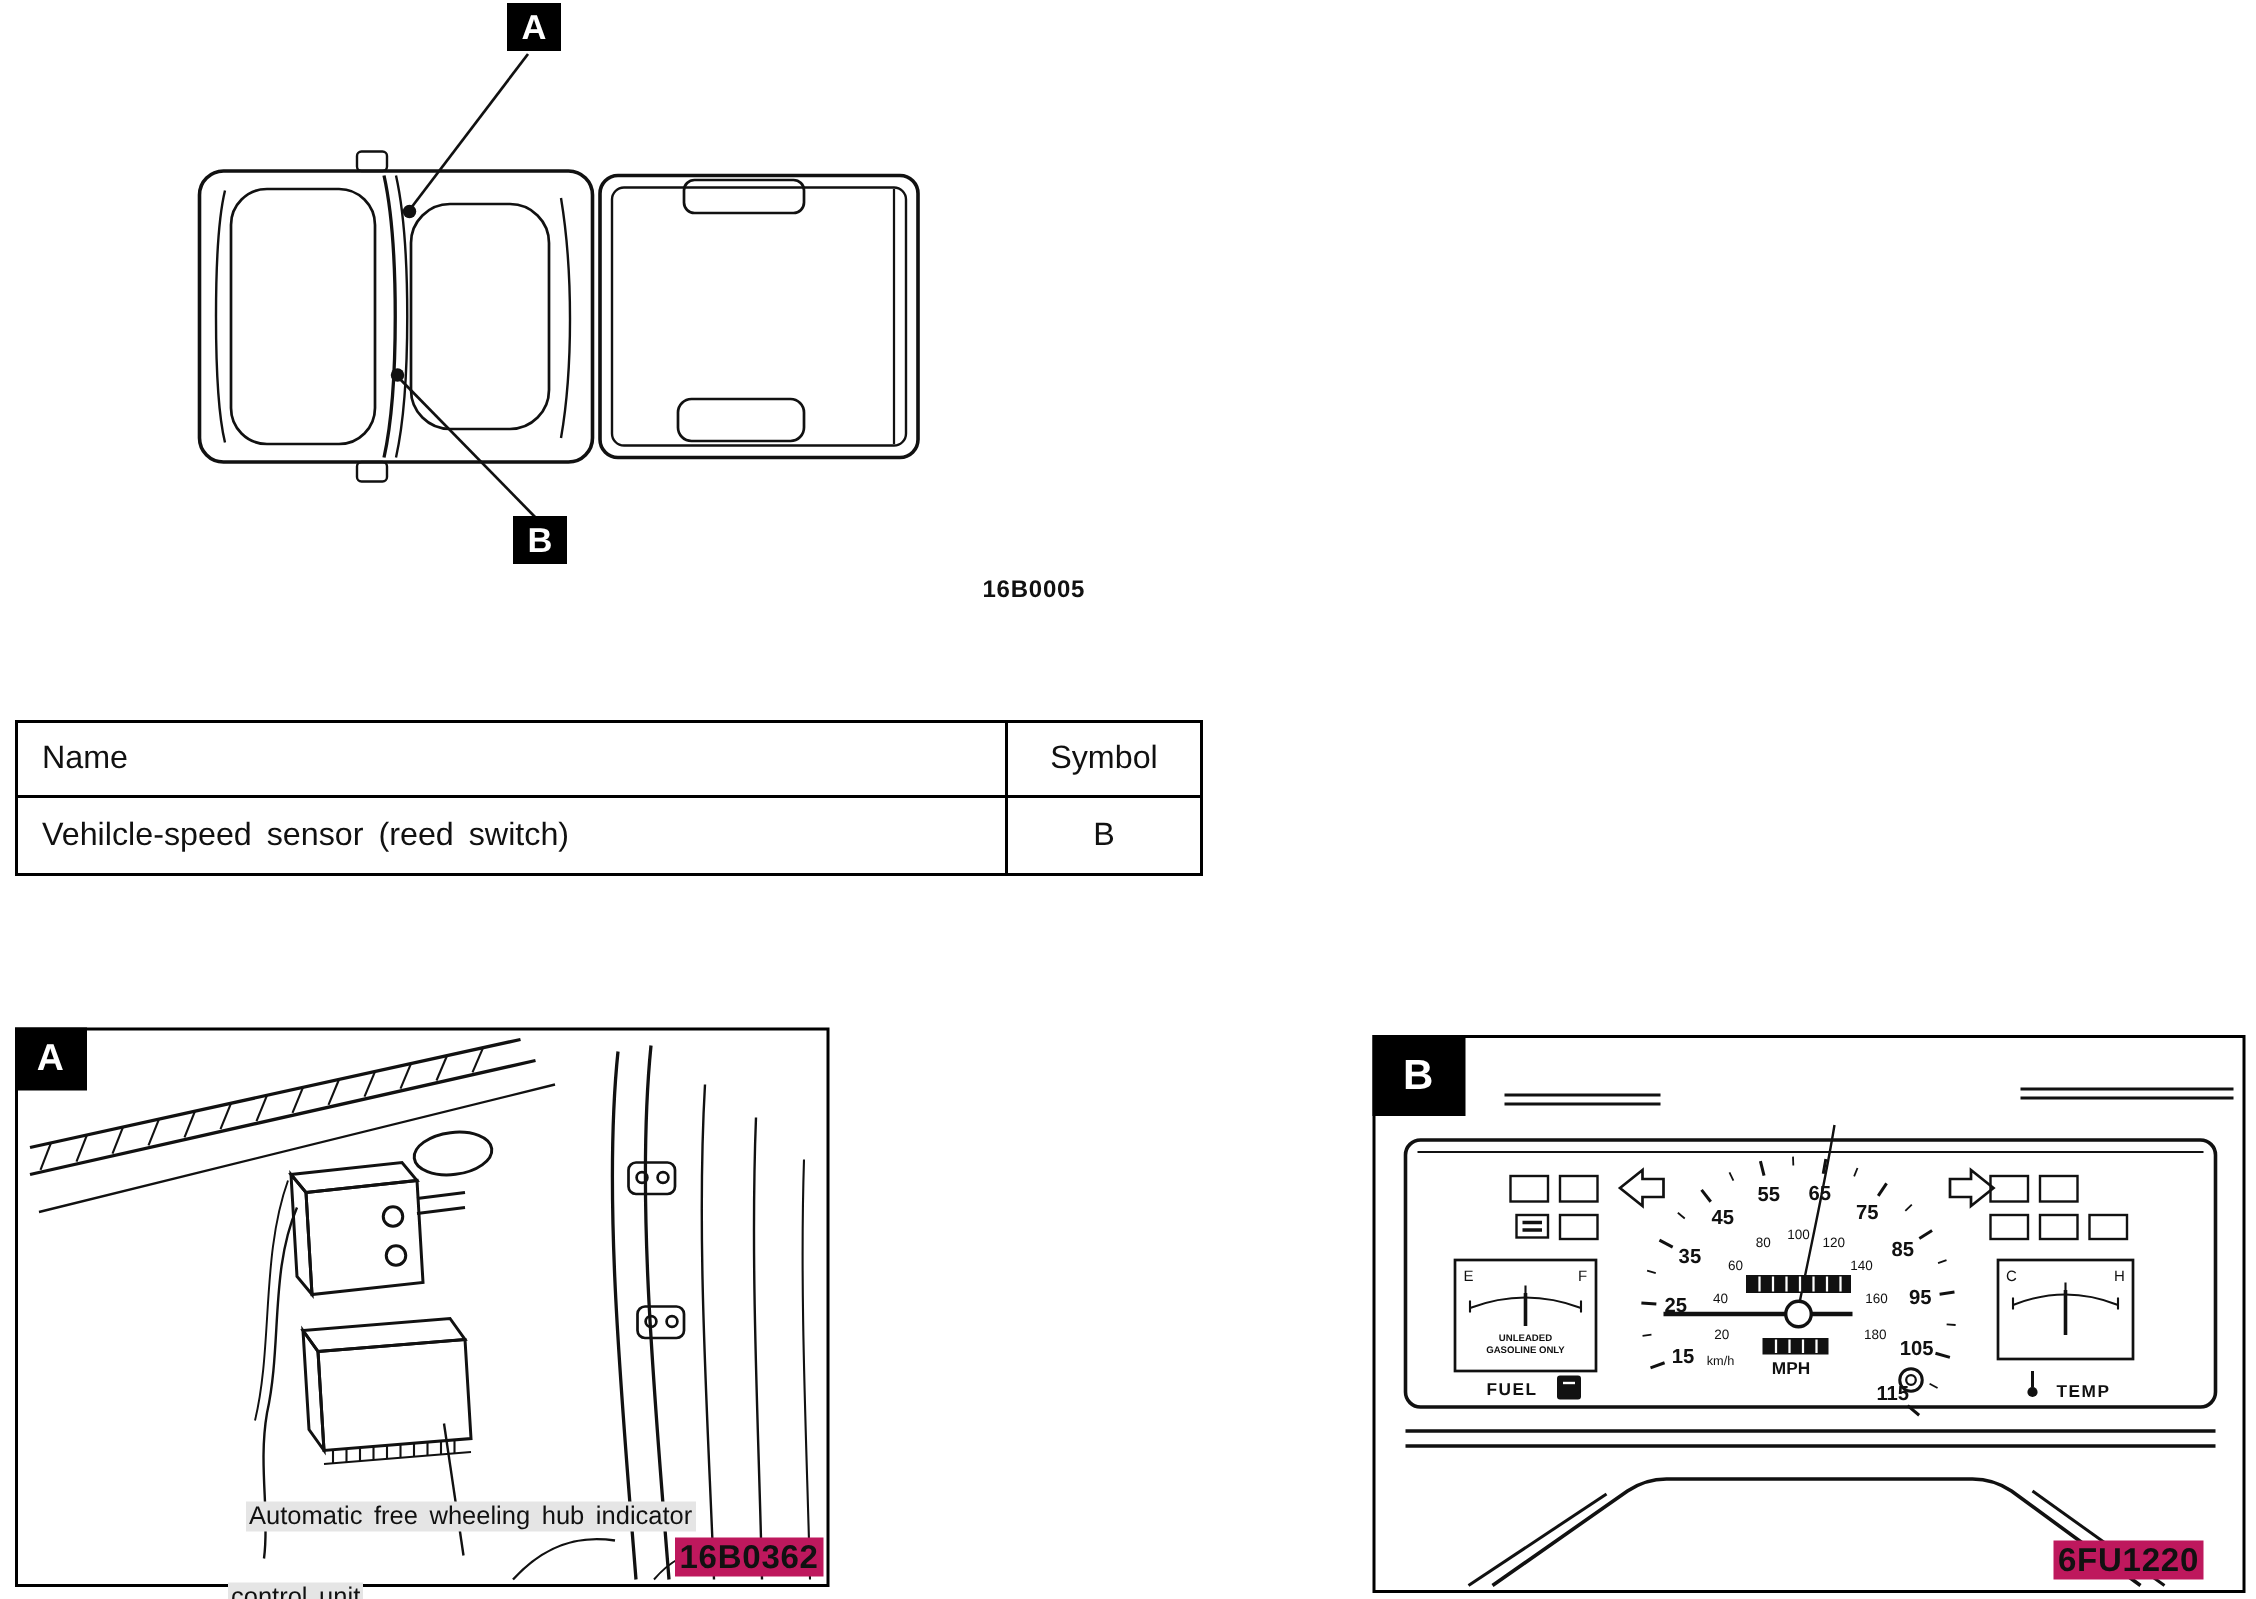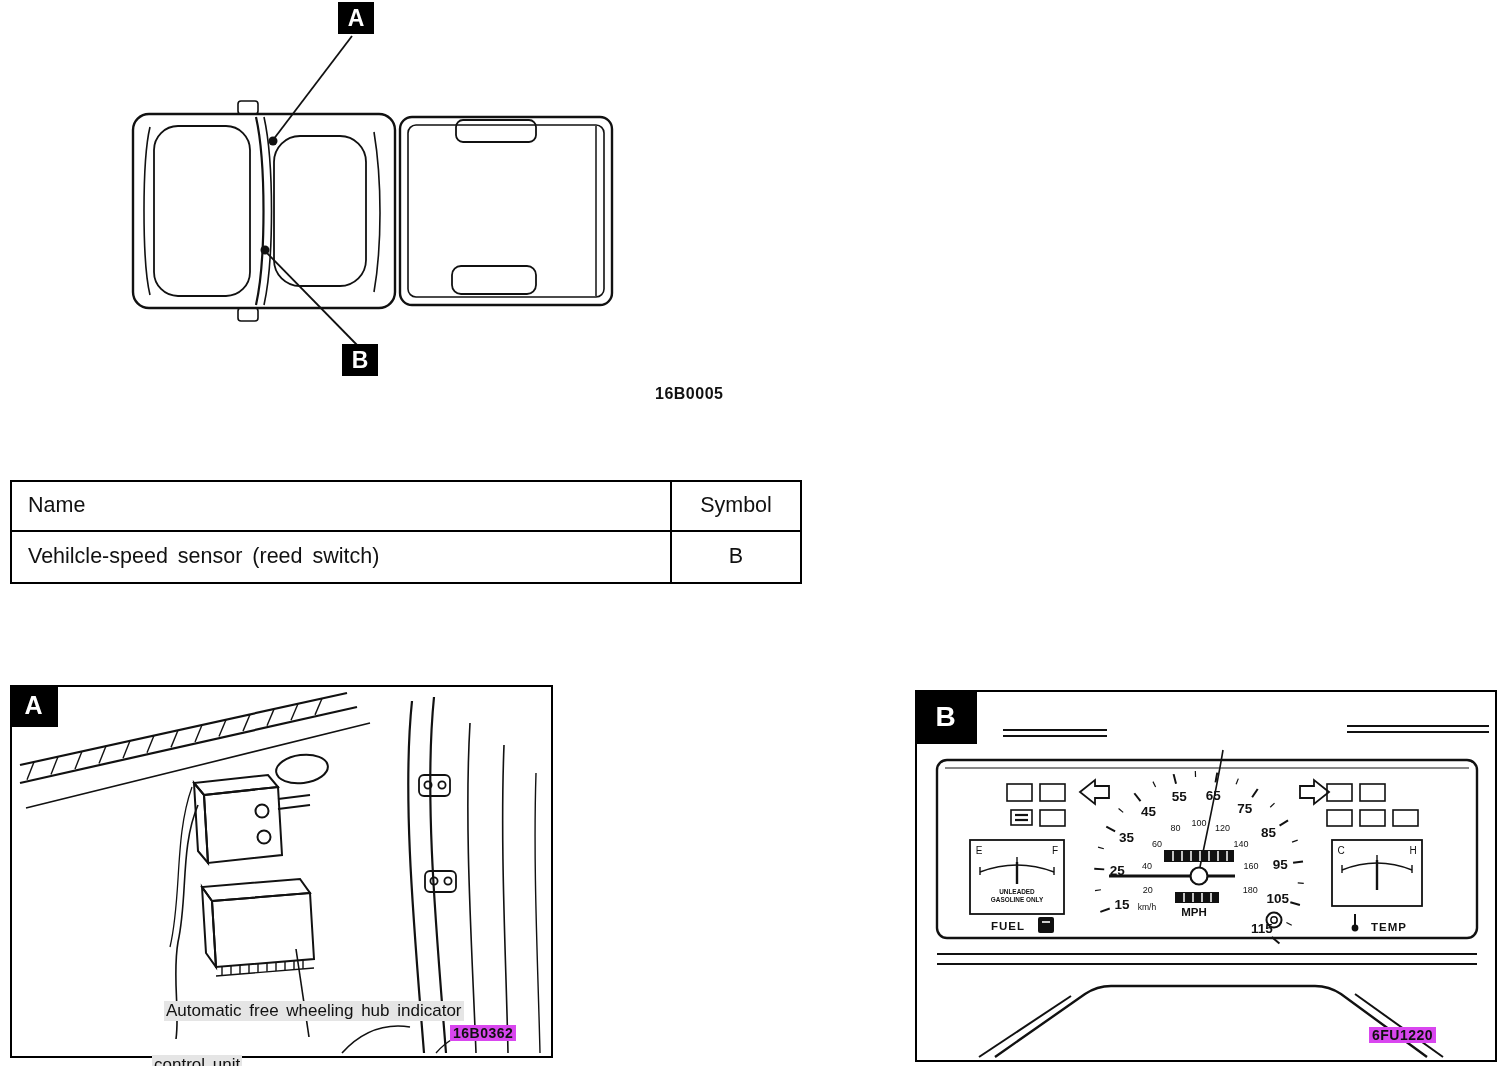--- a/index.html
+++ b/index.html
@@ -17,21 +17,21 @@
     position:absolute; width:36px; height:32px; background:#000; color:#fff;
     font-weight:bold; font-size:23px; display:flex; align-items:center; justify-content:center;
   }
 
   
   .figure-box { position:absolute; border:2.5px solid #000; background:#fff; }
   .corner-label {
     position:absolute; top:-2.5px; left:-2.5px; background:#000; color:#fff; font-weight:bold;
     display:flex; align-items:center; justify-content:center; z-index:3;
   }
-  .fig-code { position:absolute; font-weight:bold; font-size:14px; letter-spacing:0.5px; background:#d946ef; padding:0 3px; z-index:2; }
+  .fig-code { position:absolute; font-weight:bold; font-size:22px; letter-spacing:0.5px; background:#be185d; padding:0 3px; z-index:2; }
 
   
   table.legend {
     position:absolute; left:10px; top:480px; width:692px;
     border-collapse:collapse; table-layout:fixed; background:#fff;
   }
   table.legend th, table.legend td {
     border:2.5px solid #000; font-size:21.5px; font-weight:normal;
     text-align:left; vertical-align:middle; word-spacing:4px; line-height:1.3;
   }

